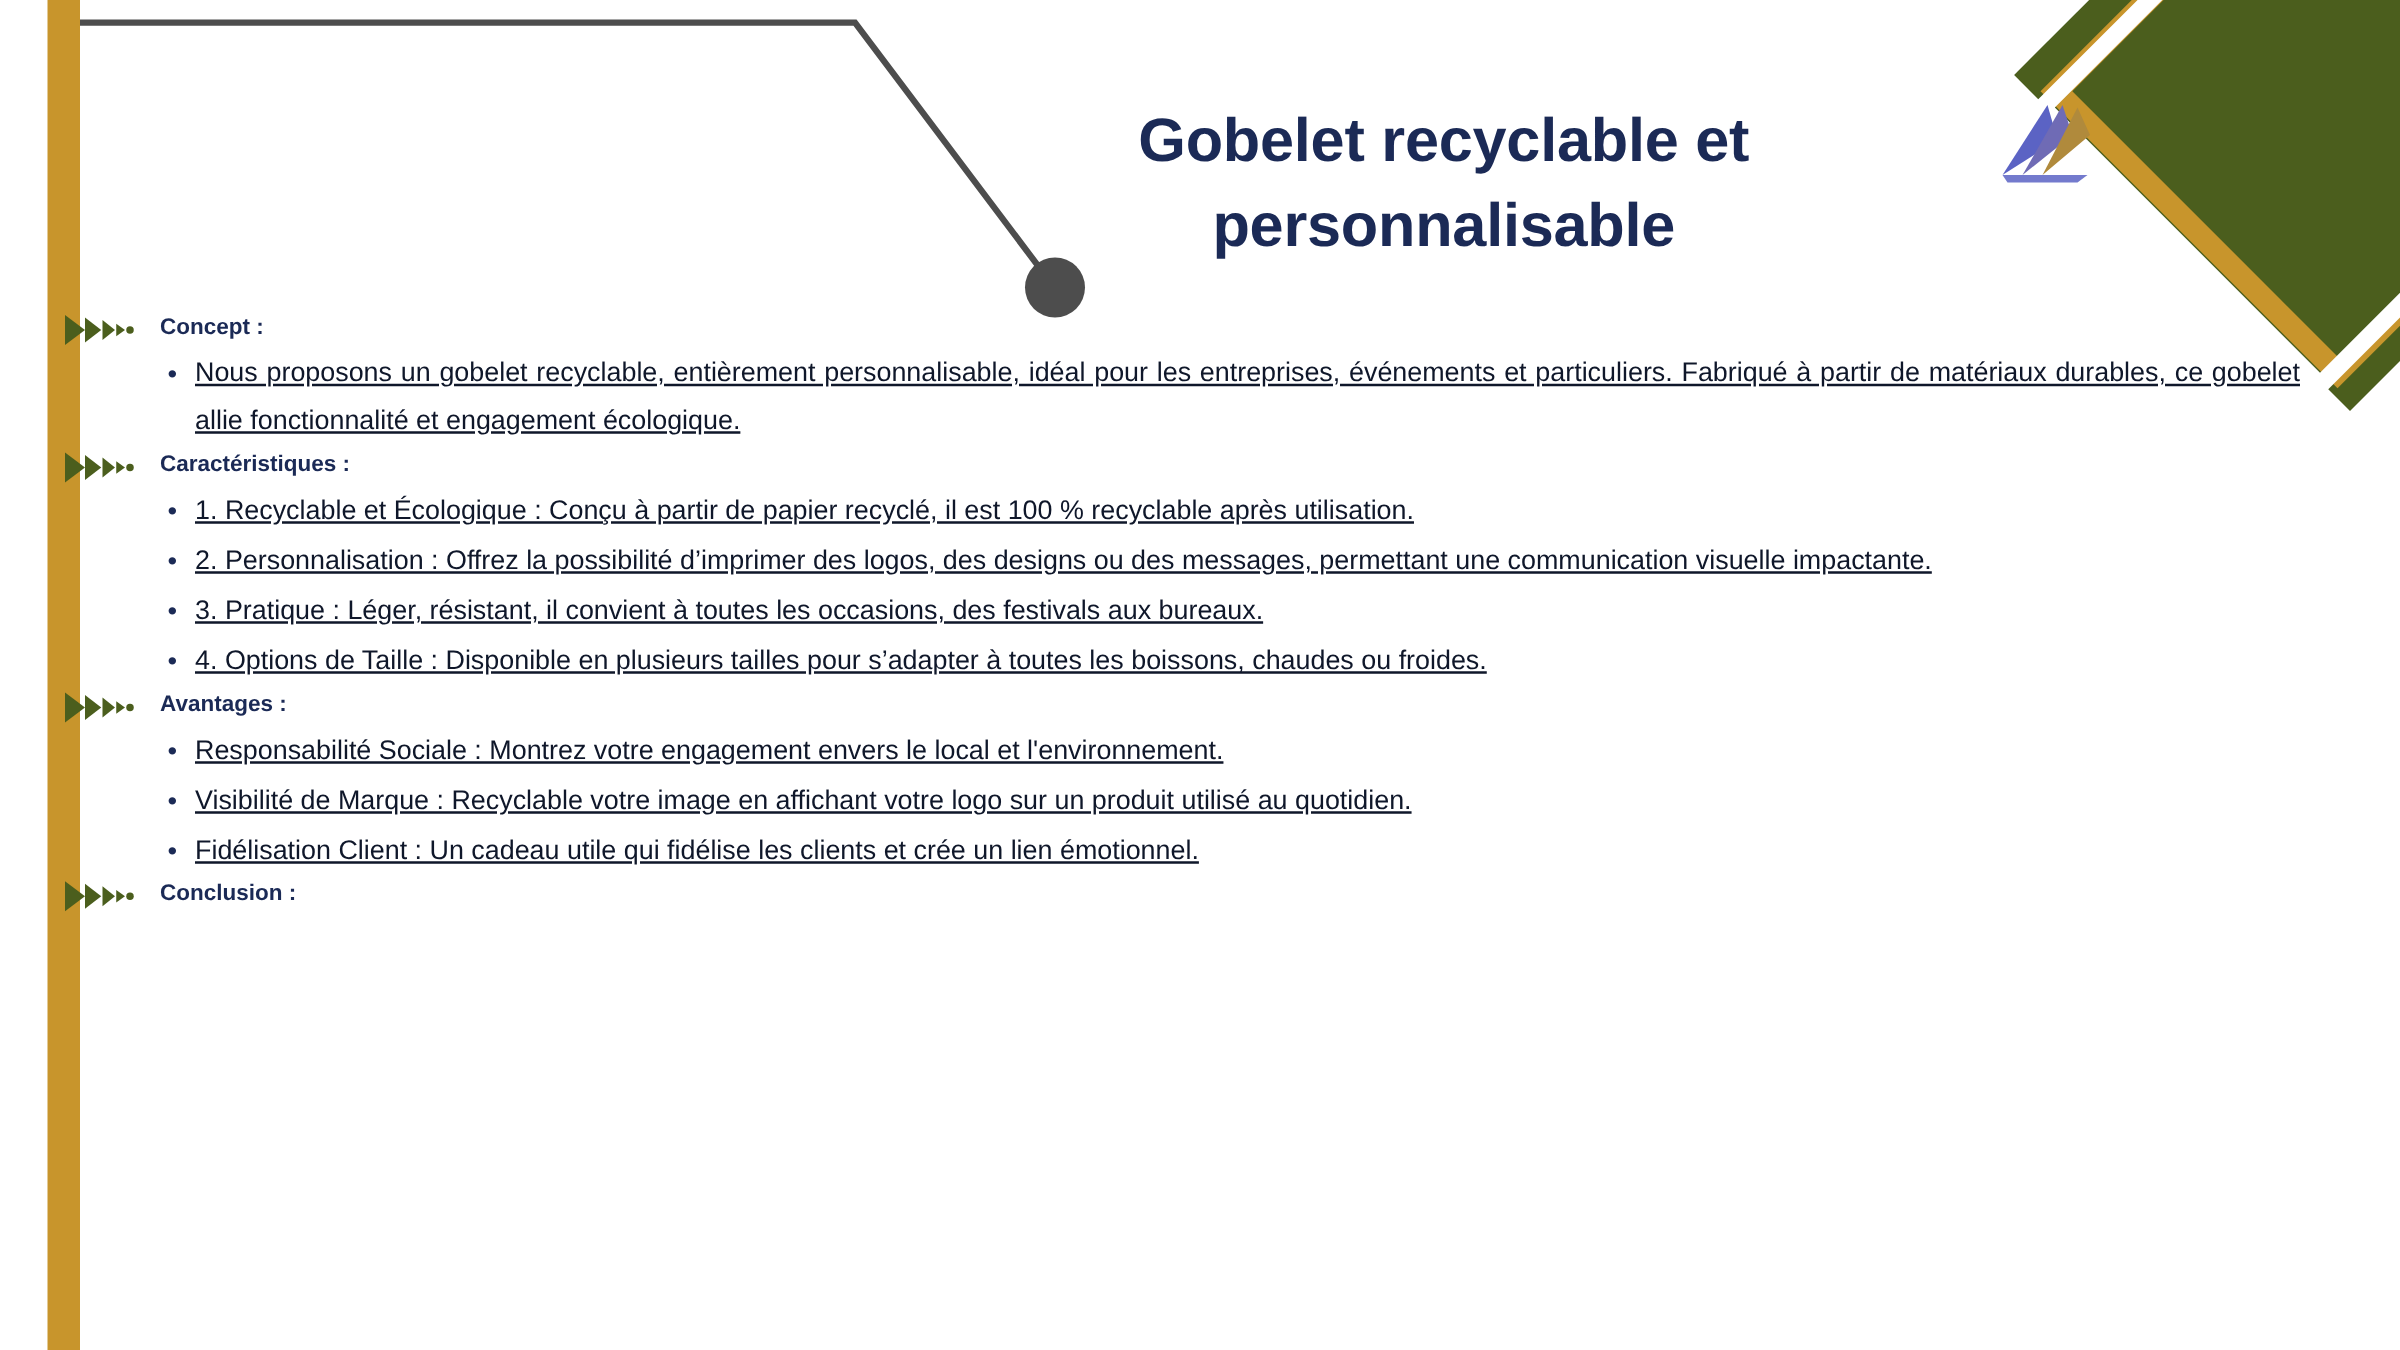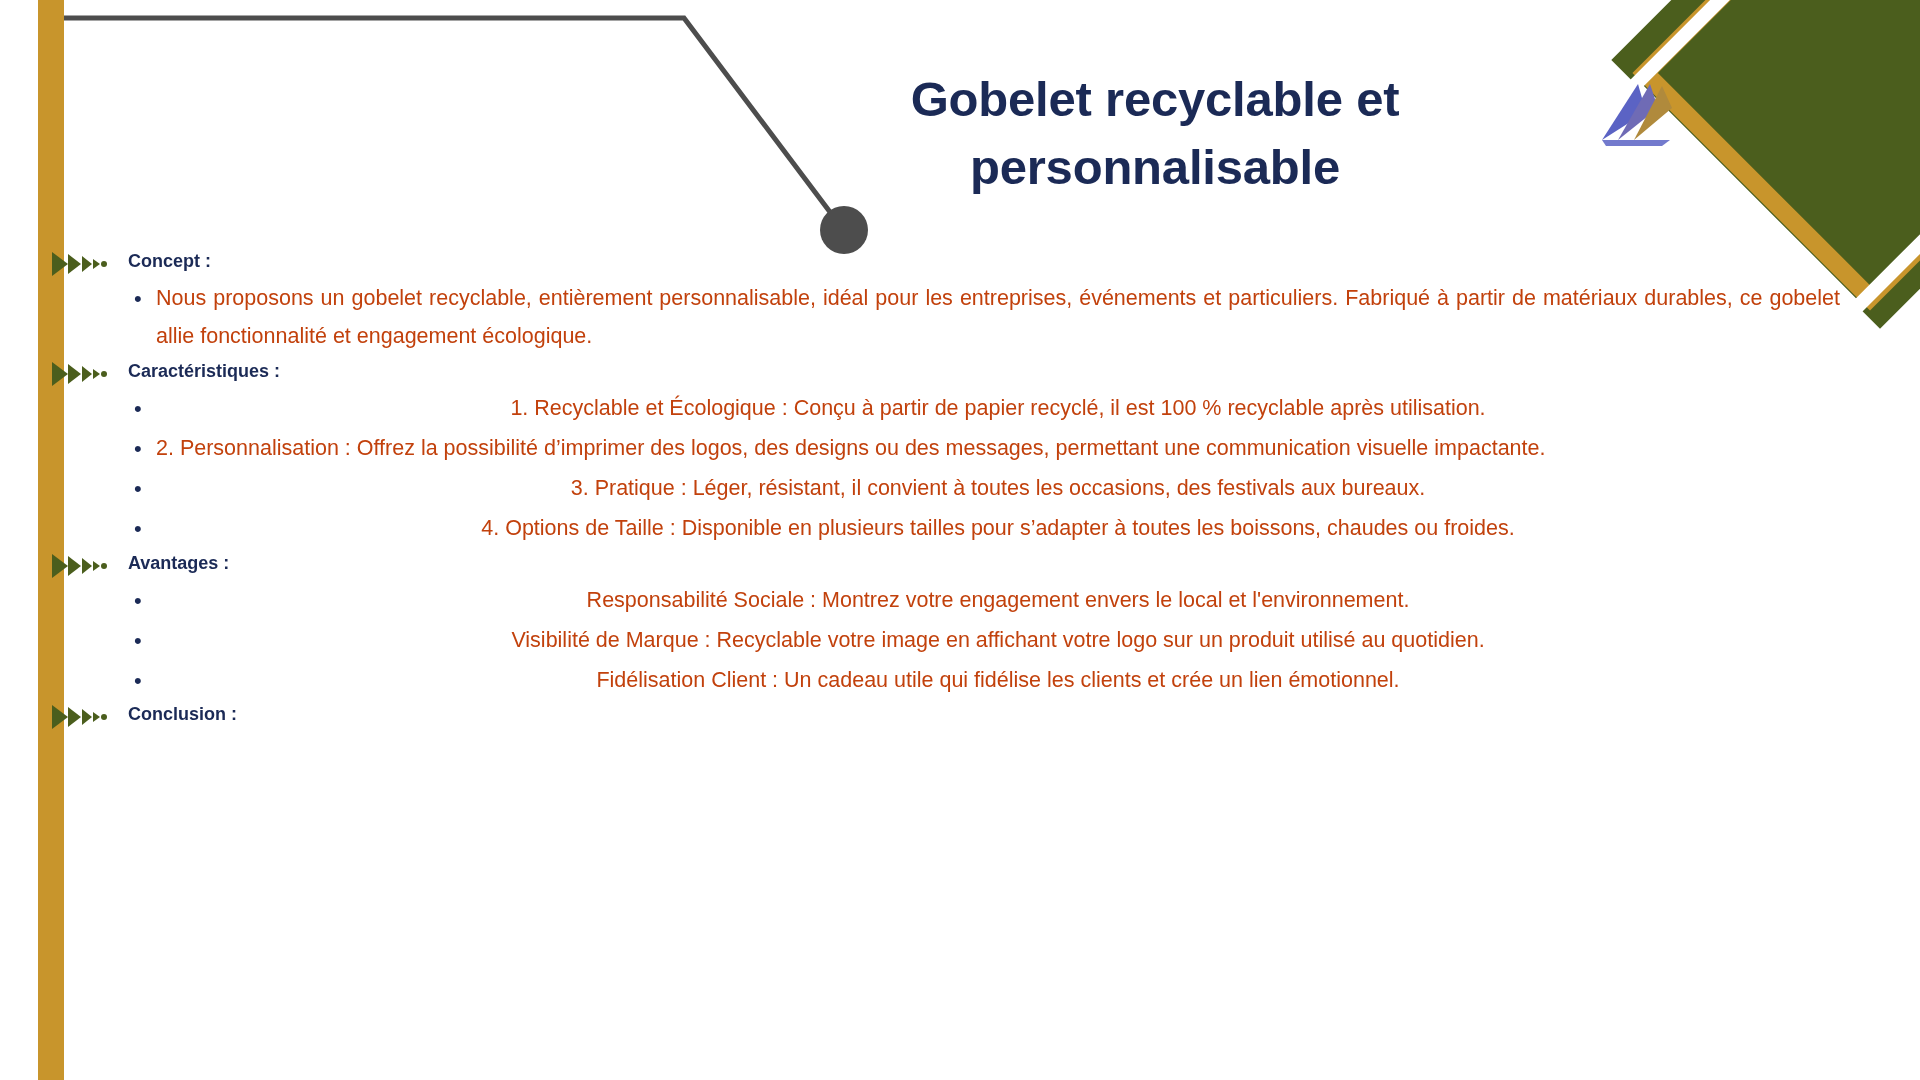--- a/index.html
+++ b/index.html
@@ -80,21 +80,21 @@
     width: 48px;
     height: 48px;
     border-radius: 50%;
     background: #4d4d4d;
   }
 
   
   .title {
     position: absolute;
     left: 740px;
-    top: 66px;
+    top: 80px;
     width: 830px;
     text-align: center;
     font-size: 49px;
     line-height: 1.38;
     font-weight: bold;
     color: #1b2a56;
     letter-spacing: -0.2px;
   }
 
   
@@ -134,35 +134,36 @@
   }
   ul.bullets {
     list-style: none;
     margin: 0 0 2px 0;
     padding: 0 0 0 104px;
   }
   ul.bullets li {
     position: relative;
     font-size: 21.5px;
     line-height: 1.78;
-    color: #c2410c;
+    color: #0f172a;
     margin-bottom: 2px;
     text-align: justify;
     padding-right: 18px;
+    text-decoration: underline;
   }
   ul.bullets li::before {
     content: "•";
     position: absolute;
     left: -22px;
     top: 0;
     font-size: 22px;
     color: #1b2a56;
   }
   ul.bullets li.nojustify {
-    text-align: center;
+    text-align: left;
   }
 </style>
 </head>
 <body>
 
 <div class="left-bar"></div>
 
 <div class="corner-wrap">
   <div class="corner-green"></div>
   <div class="corner-gold"></div>

